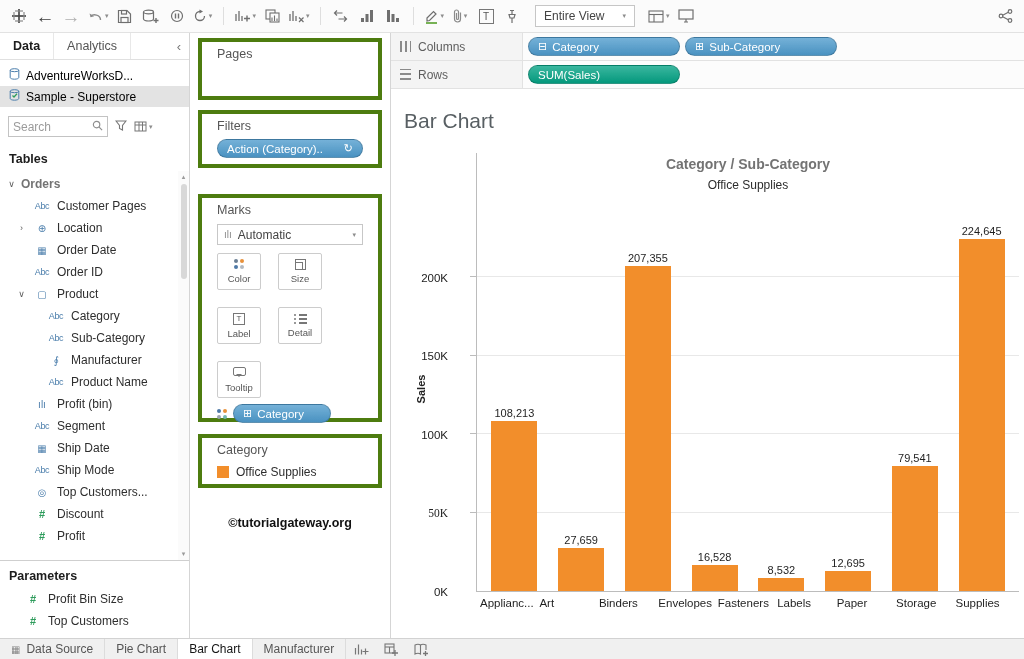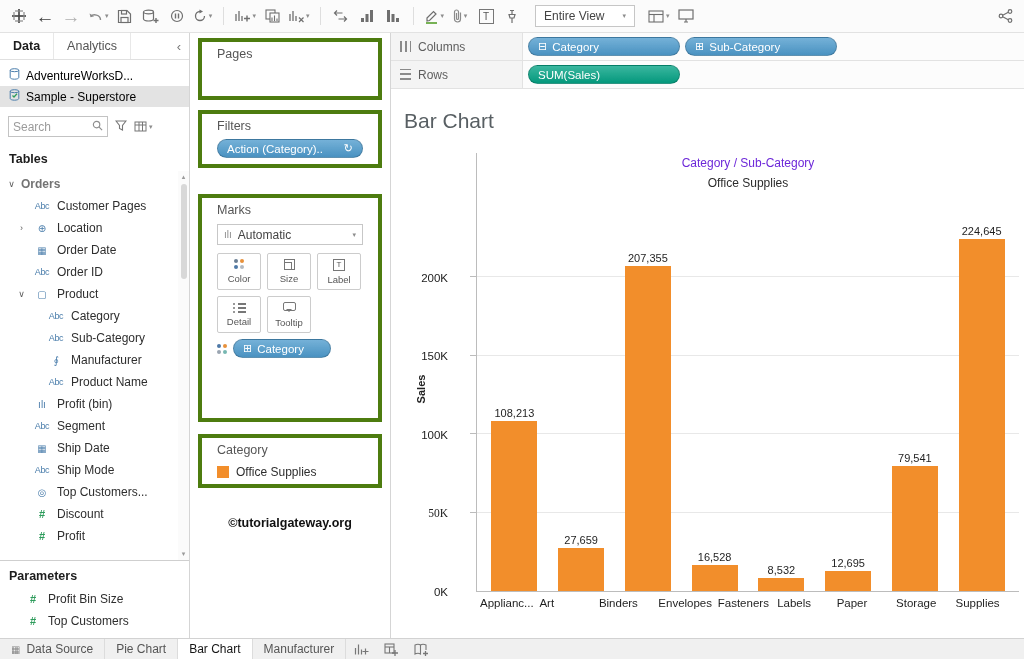--- a/index.html
+++ b/index.html
@@ -66,21 +66,21 @@
   background:var(--dimension-pill,#4E9BCD);border:1px solid rgba(0,0,0,.18);
   background-image:linear-gradient(180deg,rgba(255,255,255,.22),rgba(0,0,0,.06))}
 .pill.green{background-color:var(--measure-pill,#04A284)}
 .pill .pic{font-size:11px;line-height:1}
 .pill.fw{display:flex;justify-content:space-between;margin-top:6px}
 .pill.shelfpill{min-width:152px}
 .pill.markspill{min-width:98px}
 .marks-type{display:flex;align-items:center;border:1px solid #c7c7c7;height:21px;margin:7px 0 8px;padding:0 6px;color:#444;gap:6px}
 .marks-type .bars-glyph{color:#8a8a8a;font-size:10px}
 .marks-type .cd{margin-left:auto}
-.marks-btns{display:flex;flex-wrap:wrap;gap:6px;width:146px;margin-bottom:6px}
+.marks-btns{display:flex;flex-wrap:wrap;gap:17px;width:146px;margin-bottom:6px}
 .mark-btn{width:44px;height:37px;border:1px solid #ccc;border-radius:2px;display:flex;flex-direction:column;align-items:center;justify-content:center;gap:3px;font-size:9.5px;color:#555;background:#fff}
 .ic-color{position:relative;width:11px;height:11px}
 .ic-color::before{content:'';position:absolute;left:0;top:0;width:4px;height:4px;border-radius:50%;background:#6b7f94;
   box-shadow:6px 0 0 #e8913a,0 6px 0 #4e79a7,6px 6px 0 #b3bac2}
 .ic-size{width:11px;height:11px;border:1px solid #777;position:relative}
 .ic-size::after{content:'';position:absolute;left:-1px;bottom:-1px;width:6px;height:6px;border:1px solid #777;background:#fff}
 .ic-label{width:12px;height:12px;border:1px solid #777;display:flex;align-items:center;justify-content:center}
 .ic-label::before{content:'T';font-size:8px;color:#555}
 .ic-detail{position:relative;width:13px;height:11px}
 .ic-detail::before{content:'';position:absolute;left:0;top:1px;width:2px;height:2px;border-radius:50%;background:#777;box-shadow:0 4px 0 #777,0 8px 0 #777}
@@ -104,21 +104,21 @@
 .ic-rows{width:11px;height:11px;background:repeating-linear-gradient(0deg,#8a8a8a 0 2px,transparent 2px 5px)}
 .shelf-pills{display:flex;align-items:center;gap:5px;padding:0 5px}
 
 .sheet{flex:1;position:relative;background:#fff;min-height:0}
 .sheet-title{position:absolute;left:13px;top:20px;font-size:21px;color:#585f63}
 .ylabel{position:absolute;left:30px;top:300px;transform:translate(-50%,-50%) rotate(-90deg);font-size:11px;font-weight:bold;color:#222}
 .yticks{position:absolute;left:30px;width:50px;top:110px;bottom:46px}
 .ytick{position:absolute;right:23px;transform:translateY(50%);font-size:11.5px;color:#222;white-space:nowrap}
 .plot-col{position:absolute;left:85px;right:5px;top:64px;bottom:20px;display:flex;flex-direction:column}
 .chart-head{flex:0 0 46px;border-left:1px solid #bcbcbc;text-align:center;padding-top:3px}
-.ch1{font-size:12px;font-weight:normal;color:#6d28d9;margin-bottom:6px}
+.ch1{font-size:14px;font-weight:bold;color:#737373;margin-bottom:6px}
 .ch2{font-size:12px;color:#2c2c2c}
 .plot{flex:1;position:relative;border-left:1px solid #bcbcbc;border-bottom:1px solid #bcbcbc}
 .gridwrap{position:absolute;inset:0}
 .grid{position:absolute;left:0;right:0;height:1px;background:#e8e8e8}
 .grid::before{content:'';position:absolute;left:-7px;top:0;width:6px;height:1px;background:#bcbcbc}
 .bars{position:absolute;inset:0;display:flex;align-items:flex-end;justify-content:space-around;padding:0 4px}
 .bar-group{flex:1 1 0;display:flex;flex-direction:column;align-items:center;justify-content:flex-end;height:100%}
 .bar-label{font-size:11px;color:#1f1f1f;margin-bottom:2px;white-space:nowrap}
 .bar{width:46px;background:var(--bar,#F28E2B)}
 .xlabels{flex:0 0 26px;display:flex;justify-content:space-around;padding:5px 4px 0}

